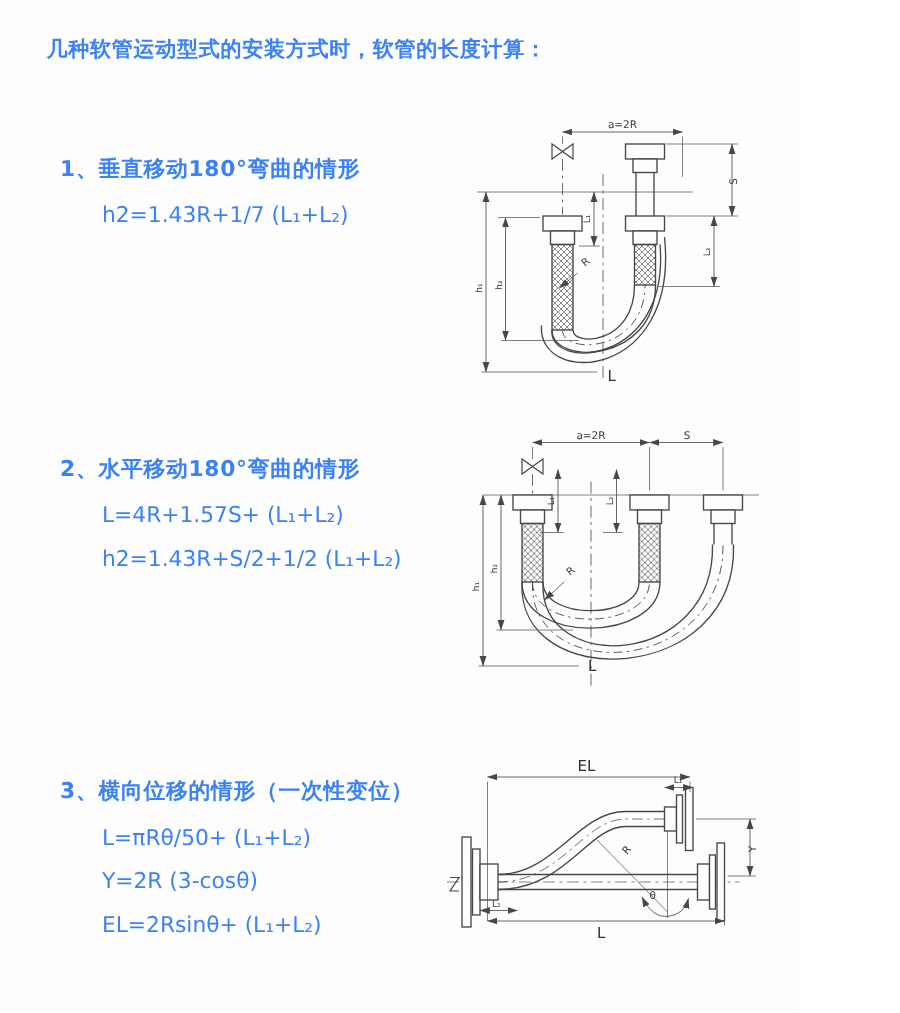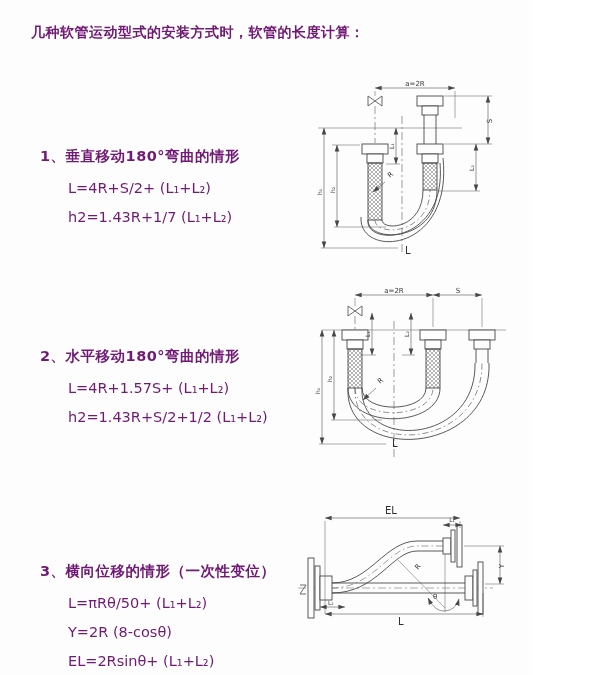--- a/index.html
+++ b/index.html
@@ -1,38 +1,37 @@
 <!DOCTYPE html>
 <html><head>
 <meta charset="utf-8">
 <style>
   html,body{margin:0;padding:0;background:#ffffff;}
   .page{position:relative;width:532px;height:675px;background:#fdfdfd;overflow:hidden;
-        font-family:"DejaVu Sans",sans-serif;color:#701a75;}
+        font-family:"DejaVu Sans",sans-serif;color:#3b82f6;}
   .doc-title{position:absolute;left:31px;top:24px;font-size:14px;font-weight:bold;letter-spacing:.5px;}
-  .section{position:absolute;margin-top:44px;}
+  .section{position:absolute;}
   .sec-heading{font-size:14.5px;font-weight:bold;letter-spacing:.5px;margin:0 0 14px 0;}
   .formula{font-size:14.5px;margin:13px 0 0 28px;white-space:pre;}
   .diagram{position:absolute;}
   svg{display:block;}
   svg text{font-family:"DejaVu Sans",sans-serif;fill:#3a3a3a;}
   .lbl{font-size:7px;}
   .lbl-sm{font-size:6px;}
   .lbl-big{font-size:10px;fill:#2e2e2e;}
 </style>
 </head>
 <body>
 
 <div class="page">
 
   <div class="doc-title">几种软管运动型式的安装方式时，软管的长度计算：</div>
 
   <div class="section" style="left:40px;top:103px">
     <div class="sec-heading">1、垂直移动180°弯曲的情形</div>
-    <div class="formula">L=4R+S/2+ (L₁+L₂)</div>
     <div class="formula">h2=1.43R+1/7 (L₁+L₂)</div>
   </div>
 
   <svg class="diagram" style="left:310px;top:70px" width="290" height="195" viewBox="0 0 290 195">
     <defs>
       <marker id="arr1" markerUnits="userSpaceOnUse" markerWidth="7" markerHeight="7" refX="6.6" refY="3.5" orient="auto-start-reverse">
         <path d="M0,1.2 L6.8,3.5 L0,5.8 z" fill="#474747"></path>
       </marker>
       <pattern id="hatch1" width="4" height="4" patternUnits="userSpaceOnUse">
         <path d="M0,4 L4,0 M0,0 L4,4" stroke="#6a6a6a" stroke-width="0.5"></path>
@@ -179,21 +178,21 @@
     <text class="lbl-sm" x="21.5" y="96" text-anchor="middle" transform="rotate(-90 21.5 96)">h₂</text>
     <text class="lbl-sm" x="59.5" y="51" text-anchor="middle" transform="rotate(-90 59.5 51)">L₁</text>
     <text class="lbl-sm" x="98.5" y="51" text-anchor="middle" transform="rotate(-90 98.5 51)">L₂</text>
     <text class="lbl" x="70" y="101" transform="rotate(-40 70 101)">R</text>
     <text class="lbl-big" x="82" y="164">L</text>
   </svg>
 
   <div class="section" style="left:40px;top:518px">
     <div class="sec-heading">3、横向位移的情形（一次性变位）</div>
     <div class="formula">L=πRθ/50+ (L₁+L₂)</div>
-    <div class="formula">Y=2R (8-cosθ)</div>
+    <div class="formula">Y=2R (3-cosθ)</div>
     <div class="formula">EL=2Rsinθ+ (L₁+L₂)</div>
   </div>
 
   <svg class="diagram" style="left:295px;top:500px" width="305" height="135" viewBox="0 0 305 135">
     <defs>
       <marker id="arr3" markerUnits="userSpaceOnUse" markerWidth="7" markerHeight="7" refX="6.6" refY="3.5" orient="auto-start-reverse">
         <path d="M0,1.2 L6.8,3.5 L0,5.8 z" fill="#474747"></path>
       </marker>
     </defs>
 

